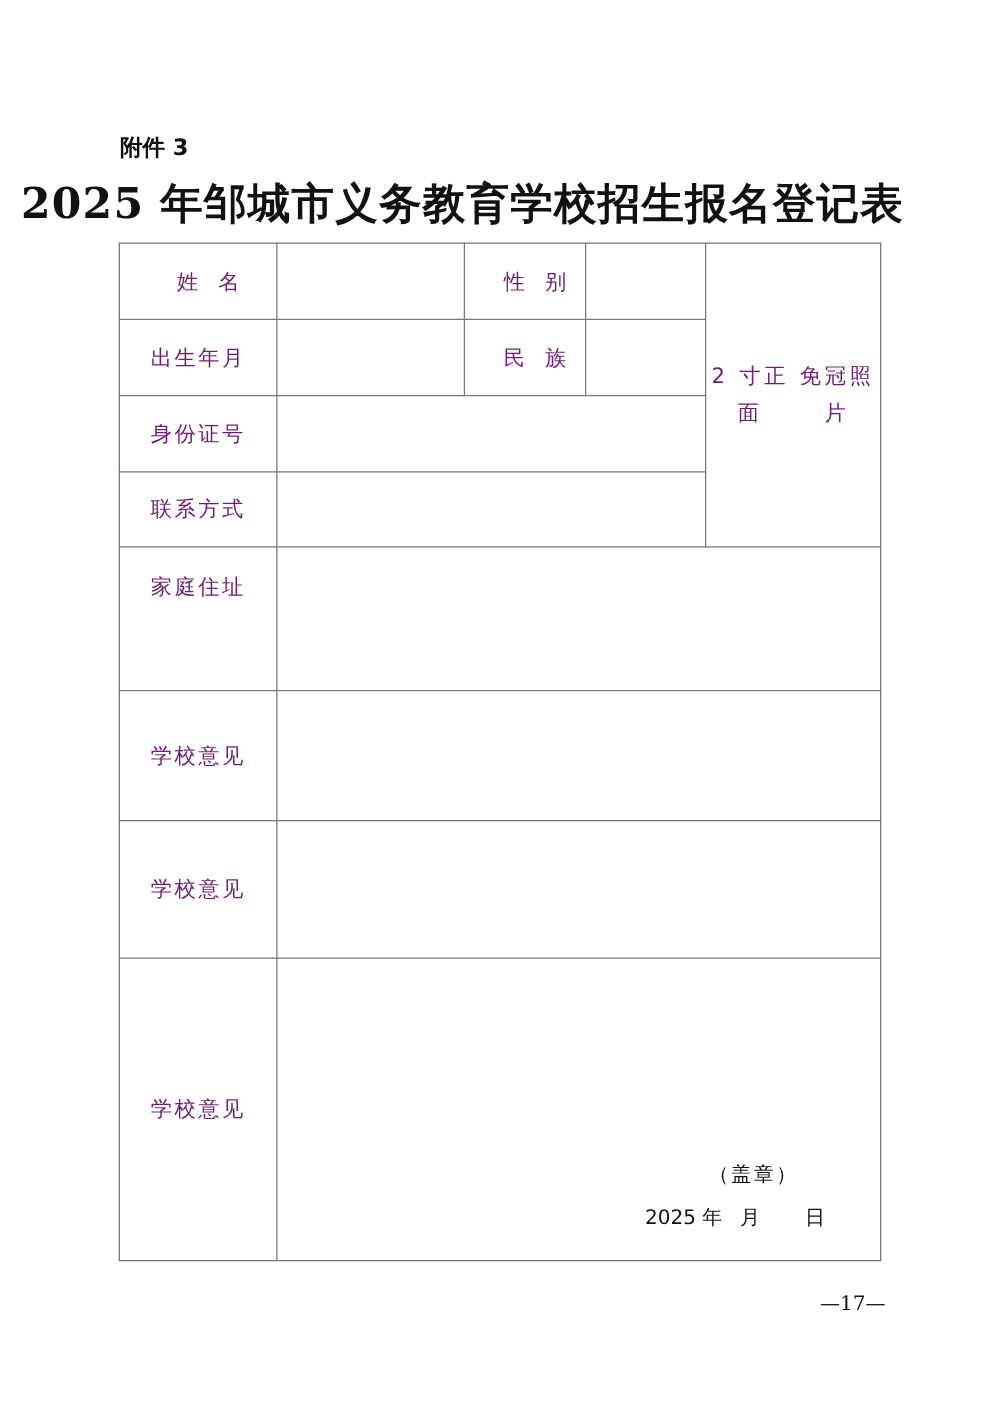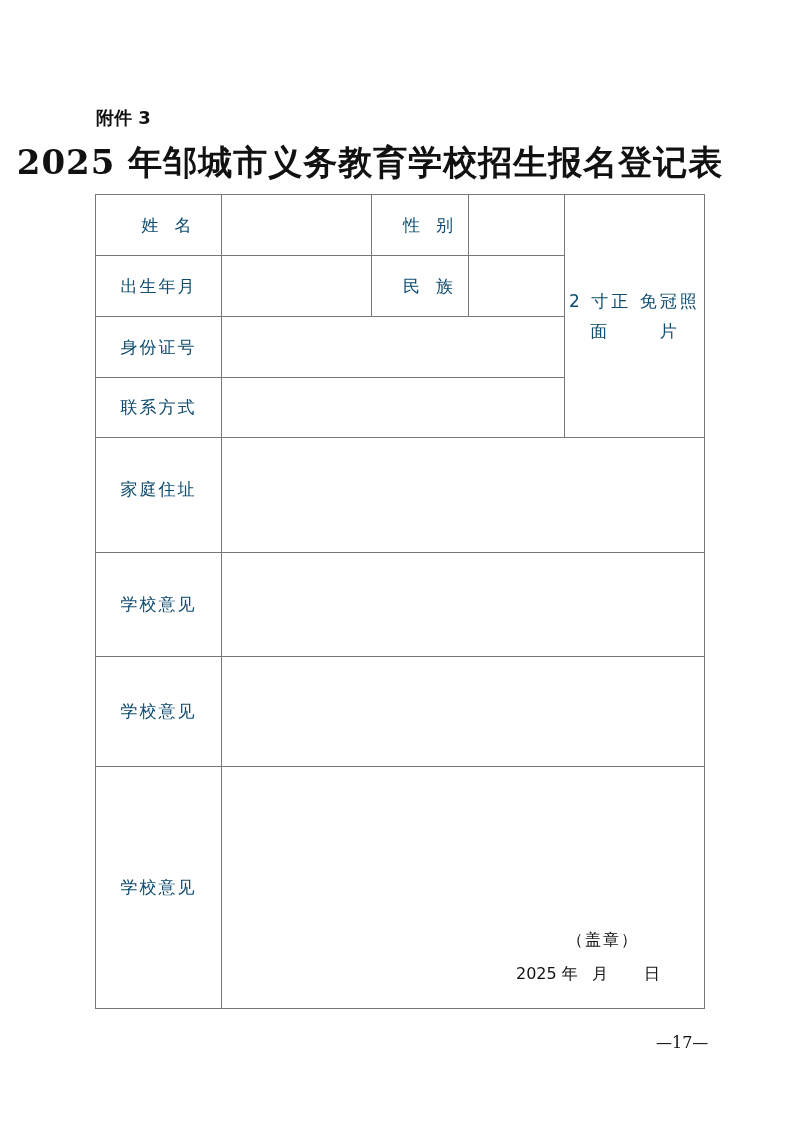--- a/index.html
+++ b/index.html
@@ -1,21 +1,21 @@
 <!DOCTYPE html>
 <html><head>
 <meta charset="utf-8">
 <style>
   html, body { margin:0; padding:0; background:#fff; }
   body { width:800px; height:1131px; position:relative; overflow:hidden;
          font-family:"DejaVu Serif", "Liberation Serif", serif; color:#111; }
   .attach { position:absolute; left:96px; top:106px; font-size:18px; font-family:"DejaVu Sans", sans-serif; font-weight:bold; }
   .title { position:absolute; left:0; width:740px; top:140px; text-align:center; font-size:34px; font-weight:bold; letter-spacing:1px; font-family:"DejaVu Serif", serif; }
   .ln { position:absolute; background:#777; }
-  .cell { position:absolute; display:flex; align-items:center; justify-content:center; font-size:17px; color:#0c4a6e; font-family:"DejaVu Sans", sans-serif; letter-spacing:2px; text-align:center; }
+  .cell { position:absolute; display:flex; align-items:center; justify-content:center; font-size:17px; color:#701a75; font-family:"DejaVu Sans", sans-serif; letter-spacing:2px; text-align:center; }
   .sp { letter-spacing:16px; padding-left:16px; }
   .photo { line-height:30px; letter-spacing:3px; }
   .seal { position:absolute; left:567px; top:930px; font-size:16px; letter-spacing:2px; font-family:"DejaVu Sans", sans-serif; }
   .date { position:absolute; left:516px; top:964px; font-size:16px; font-family:"DejaVu Sans", sans-serif; word-spacing:0; }
   .date span { display:inline-block; }
   .pageno { position:absolute; left:656px; top:1033px; font-size:16px; }
 </style>
 </head>
 <body>
 
@@ -59,21 +59,21 @@
 <div class="cell" style="left:222px;top:317px;width:342px;height:60px;"></div>
 
 <div class="cell" style="left:96px;top:378px;width:125px;height:59px;">联系方式</div>
 <div class="cell" style="left:222px;top:378px;width:342px;height:59px;"></div>
 
 <div class="cell photo" style="left:565px;top:195px;width:139px;height:242px;">
   <div>2 寸正面</div>
   <div>免冠照片</div>
 </div>
 
-<div class="cell" style="left:96px;top:432px;width:125px;height:114px;">家庭住址</div>
+<div class="cell" style="left:96px;top:412px;width:125px;height:114px;">家庭住址</div>
 <div class="cell" style="left:222px;top:438px;width:482px;height:114px;"></div>
 
 <div class="cell" style="left:96px;top:553px;width:125px;height:103px;">学校意见</div>
 <div class="cell" style="left:222px;top:553px;width:482px;height:103px;"></div>
 
 <div class="cell" style="left:96px;top:657px;width:125px;height:109px;">学校意见</div>
 <div class="cell" style="left:222px;top:657px;width:482px;height:109px;"></div>
 
 <div class="cell" style="left:96px;top:767px;width:125px;height:241px;">学校意见</div>
 <div class="seal">（盖章）</div>

